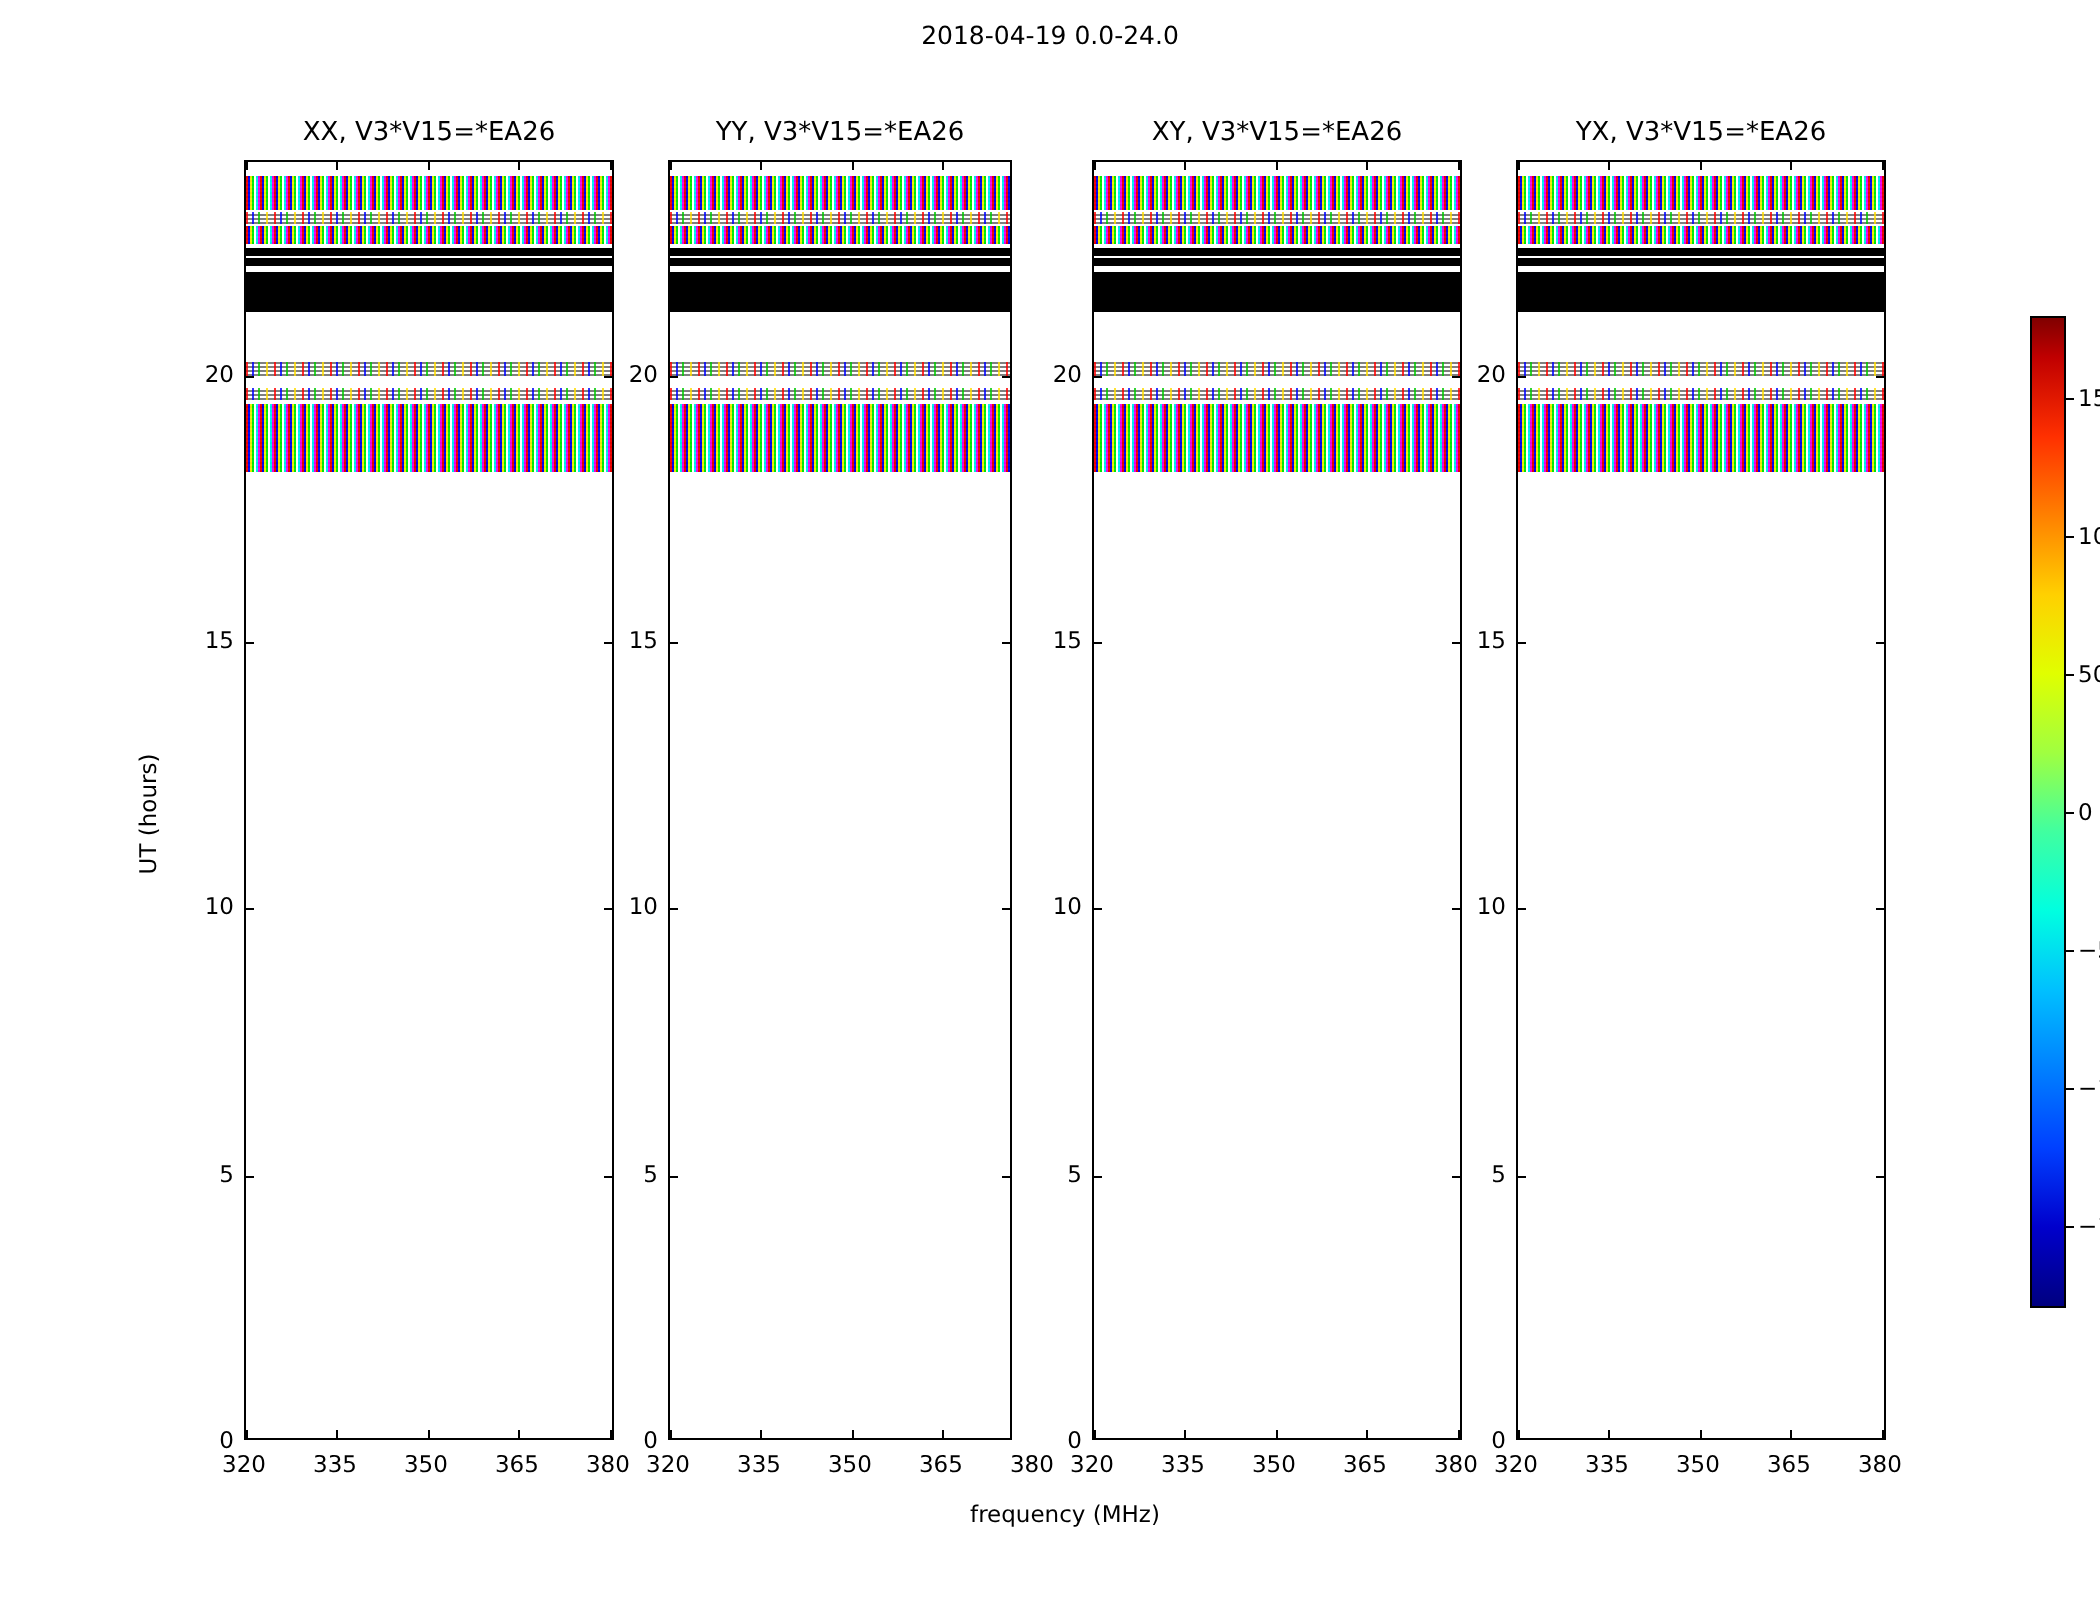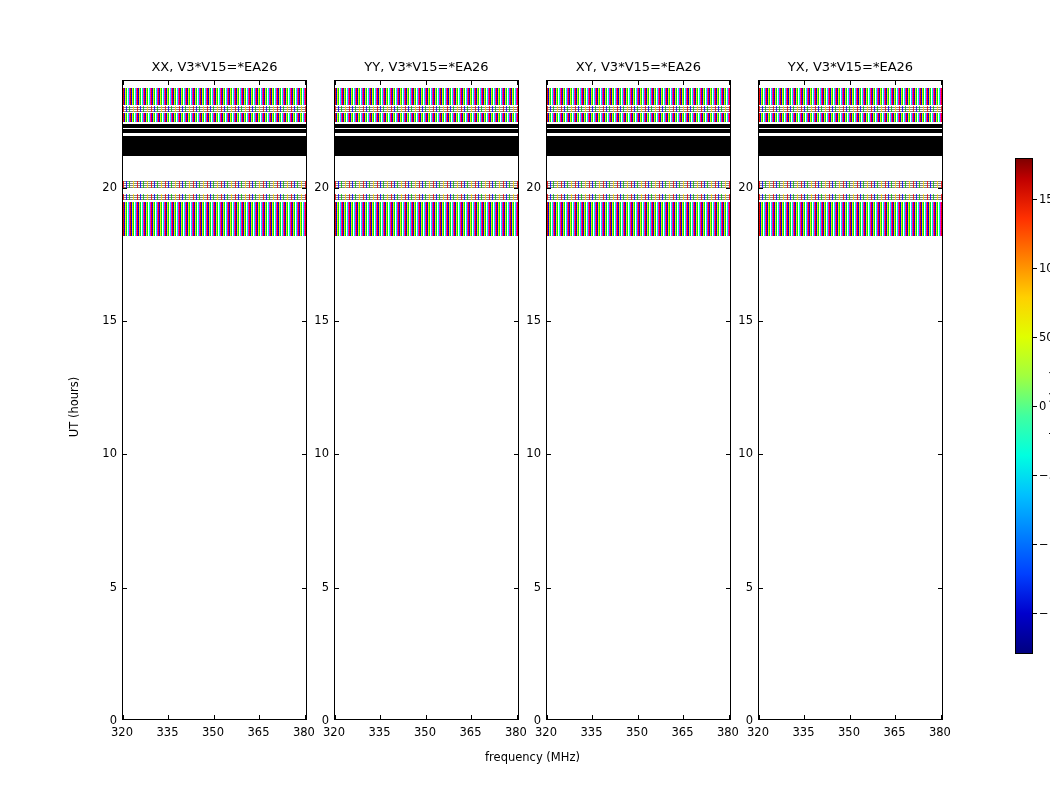--- a/index.html
+++ b/index.html
@@ -203,20 +203,21 @@
     transform-origin: 0 0;
     transform: rotate(-90deg) translate(-50%, -100%);
     white-space: nowrap;
   }
 </style>
 </head>
 <body>
 
 <div class="figure">
 
+  <div class="suptitle">2018-04-19 0.0-24.0</div>
 
   <div id="panels-root">
       <div class="panel" style="left: 122px; width: 185px;">
         <div class="panel-title">XX, V3*V15=*EA26</div>
         <div class="ylabel-txt" style="top: 640px;">0</div>
         <div class="ylabel-txt" style="top: 506.667px;">5</div>
         <div class="ylabel-txt" style="top: 373.333px;">10</div>
         <div class="ylabel-txt" style="top: 240px;">15</div>
         <div class="ylabel-txt" style="top: 106.667px;">20</div>
         <div class="xlabel-txt" style="left: 0px;">320</div>
@@ -247,21 +248,21 @@
           <div class="tick-x" style="left: 45.4918px;"></div>
           <div class="tick-x top" style="left: 45.4918px;"></div>
           <div class="tick-x" style="left: 90.9836px;"></div>
           <div class="tick-x top" style="left: 90.9836px;"></div>
           <div class="tick-x" style="left: 136.475px;"></div>
           <div class="tick-x top" style="left: 136.475px;"></div>
           <div class="tick-x" style="left: 181.967px;"></div>
           <div class="tick-x top" style="left: 181.967px;"></div>
         </div>
       </div>
-      <div class="panel" style="left: 334px; width: 185px;">
+      <div class="panel" style="left: 334px; width: 172px;">
         <div class="panel-title">YY, V3*V15=*EA26</div>
         <div class="ylabel-txt" style="top: 640px;">0</div>
         <div class="ylabel-txt" style="top: 506.667px;">5</div>
         <div class="ylabel-txt" style="top: 373.333px;">10</div>
         <div class="ylabel-txt" style="top: 240px;">15</div>
         <div class="ylabel-txt" style="top: 106.667px;">20</div>
         <div class="xlabel-txt" style="left: 0px;">320</div>
         <div class="xlabel-txt" style="left: 45.4918px;">335</div>
         <div class="xlabel-txt" style="left: 90.9836px;">350</div>
         <div class="xlabel-txt" style="left: 136.475px;">365</div>

